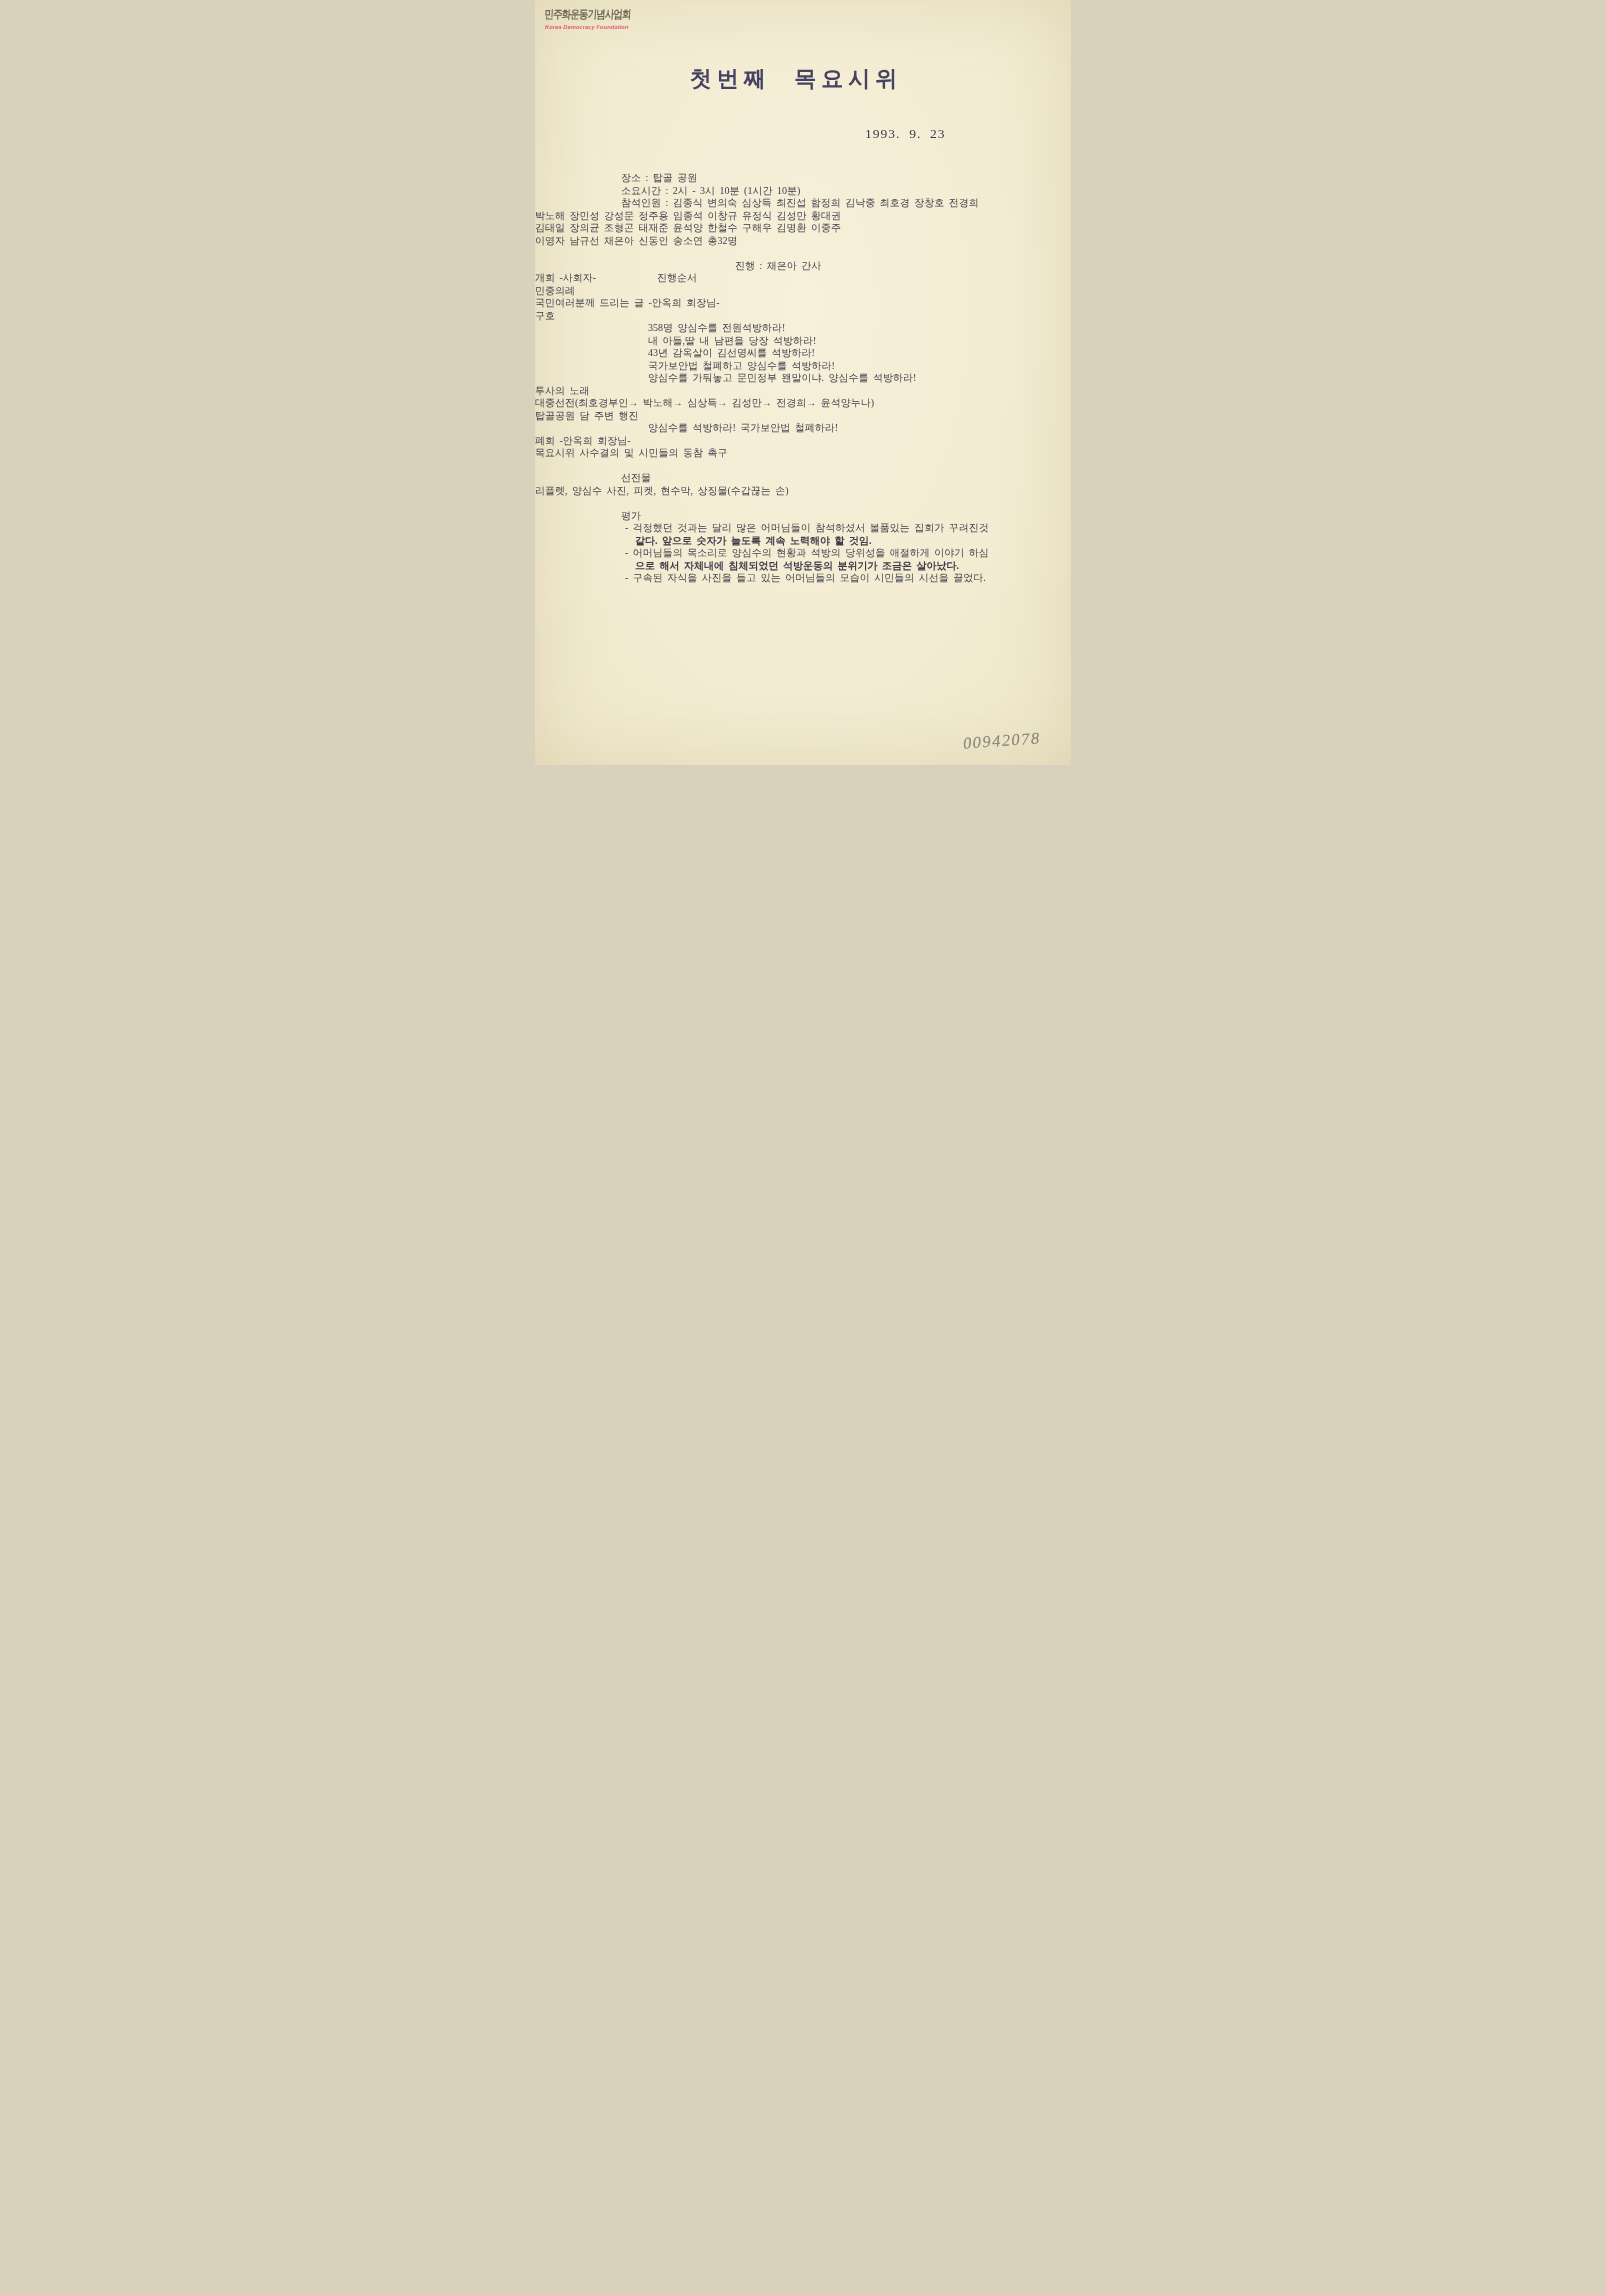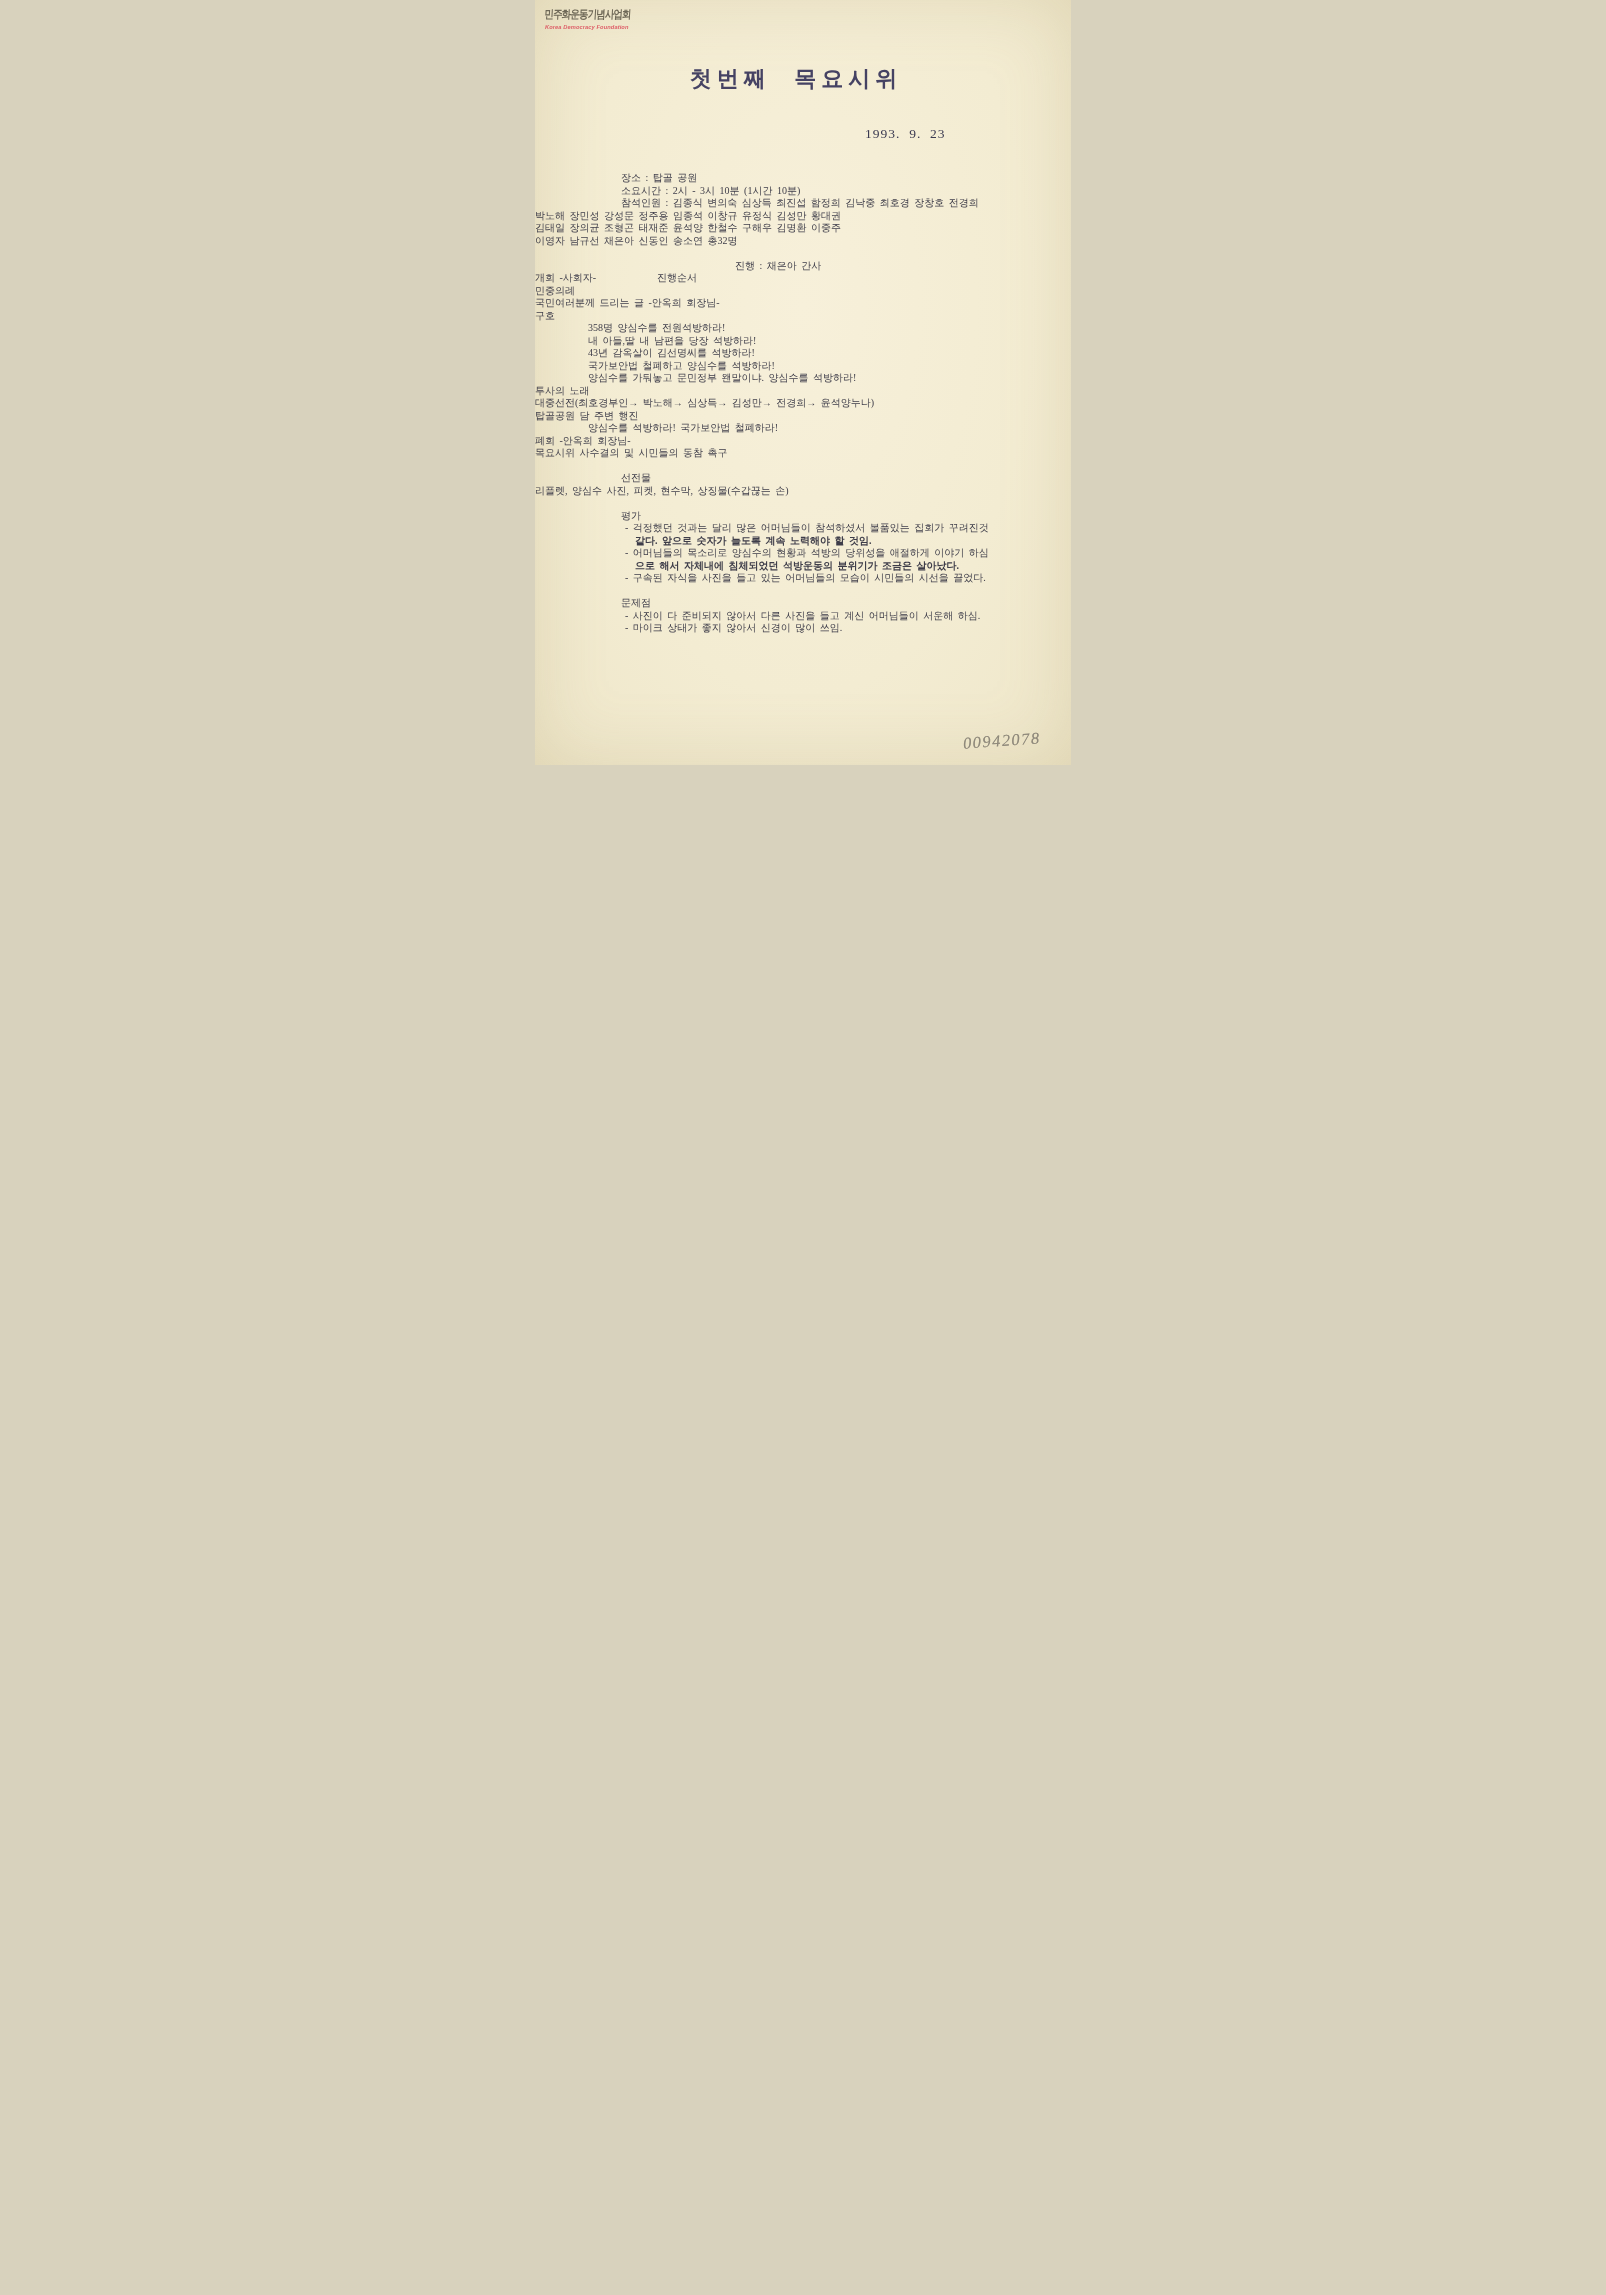--- a/index.html
+++ b/index.html
@@ -37,21 +37,21 @@
   }
   .date{
     position:absolute;top:126px;left:330px;
     font-size:13.5px;color:#3a3950;letter-spacing:1px;white-space:pre;
   }
   
   .content{position:absolute;top:172px;left:0;right:0;font-size:10px;word-spacing:2px;}
   .ln{position:relative;line-height:12.5px;height:12.5px;white-space:pre;}
   .h  {padding-left:86px;}
   .i1 {}
-  .i2 {padding-left:53px;}
+  .i2 {padding-left:113px;}
   .b  {padding-left:90px;}
   .w  {padding-left:100px;font-weight:bold;}
   .att{}
   .sec{margin-top:12.5px;}
   .host{position:absolute;left:200px;top:0;}
   
   .handnum{
     position:absolute;top:731px;left:428px;
     font-style:italic;font-size:16.4px;color:#8f897b;
     letter-spacing:1.5px;transform:rotate(-4deg);
@@ -110,25 +110,20 @@
 
     <div class="sec">
       <div class="ln h">평가</div>
       <div class="ln b">- 걱정했던 것과는 달리 많은 어머님들이 참석하셨서 볼품있는 집회가 꾸려진것</div>
       <div class="ln w">같다. 앞으로 숫자가 늘도록 계속 노력해야 할 것임.</div>
       <div class="ln b">- 어머님들의 목소리로 양심수의 현황과 석방의 당위성을 애절하게 이야기 하심</div>
       <div class="ln w">으로 해서 자체내에 침체되었던 석방운동의 분위기가 조금은 살아났다.</div>
       <div class="ln b">- 구속된 자식을 사진을 들고 있는 어머님들의 모습이 시민들의 시선을 끌었다.</div>
     </div>
 
-    <div class="sec">
-      <div class="ln h">문제점</div>
-      <div class="ln b">- 사진이 다 준비되지 않아서 다른 사진을 들고 계신 어머님들이 서운해 하심.</div>
-      <div class="ln b">- 마이크 상태가 좋지 않아서 신경이 많이 쓰임.</div>
-    </div>
 
 
   </div>
 
   <div class="handnum">00942078</div>
 
 </div>
 
 
 </body></html>

